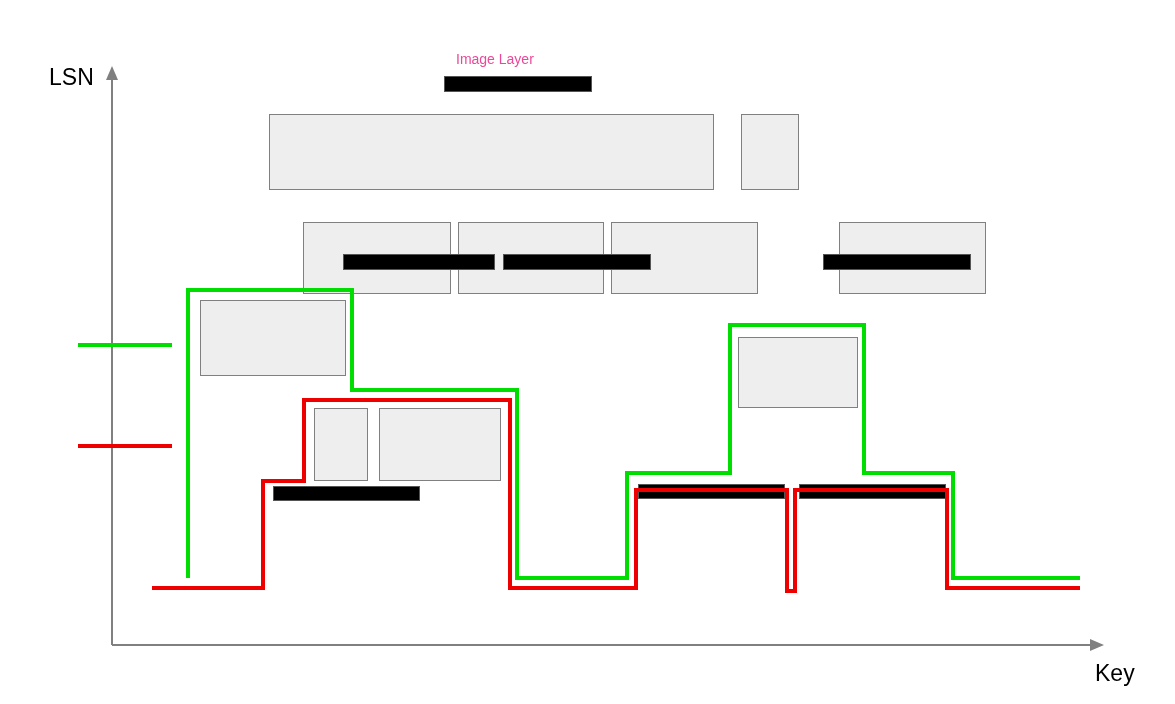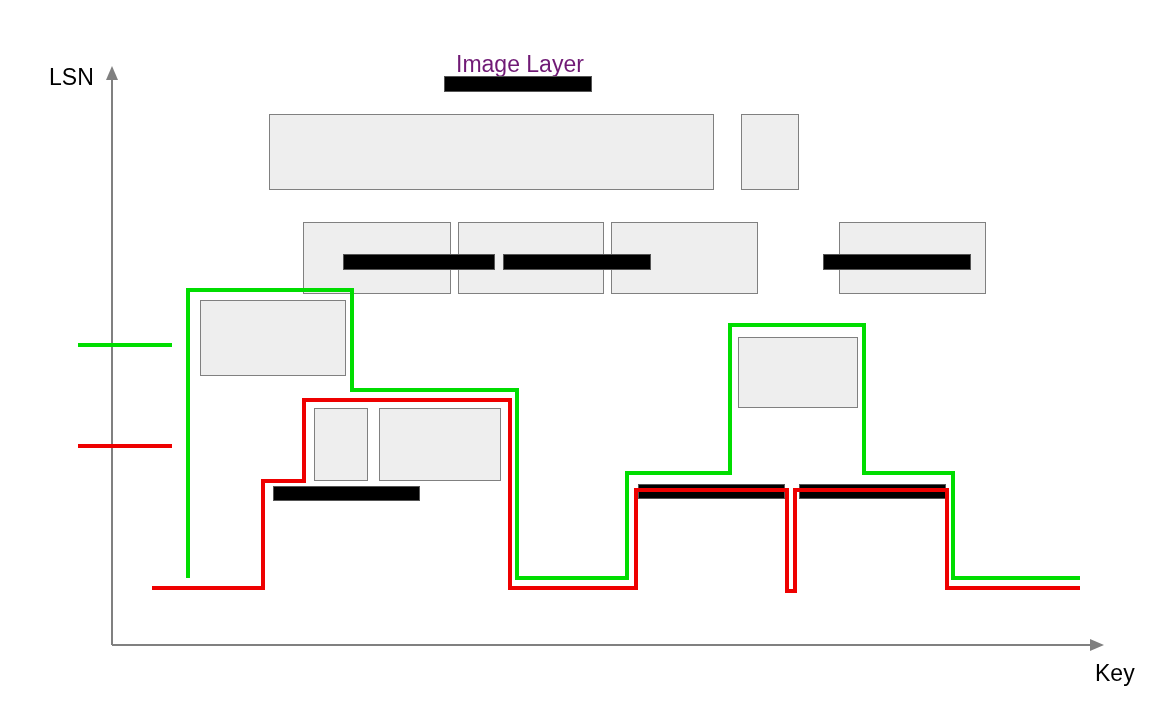--- a/index.html
+++ b/index.html
@@ -25,22 +25,22 @@
   #key-label { left: 1063px; top: 660px; margin-left: 32px; }
 
   .box {
     position: absolute;
     background: #eeeeee;
     border: 1.5px solid #808080;
     box-sizing: border-box;
   }
   .box-label {
     position: absolute;
-    font-size: 23px;
-    color: #701a75;
+    font-size: 14px;
+    color: #ec4899;
     white-space: nowrap;
   }
   #delta-label { left: 282px; top: 122px; }
   #image-label { left: 456px; top: 51px; }
 
   .bar {
     position: absolute;
     background: #000000;
     border: 1.5px solid #555555;
     box-sizing: border-box;

